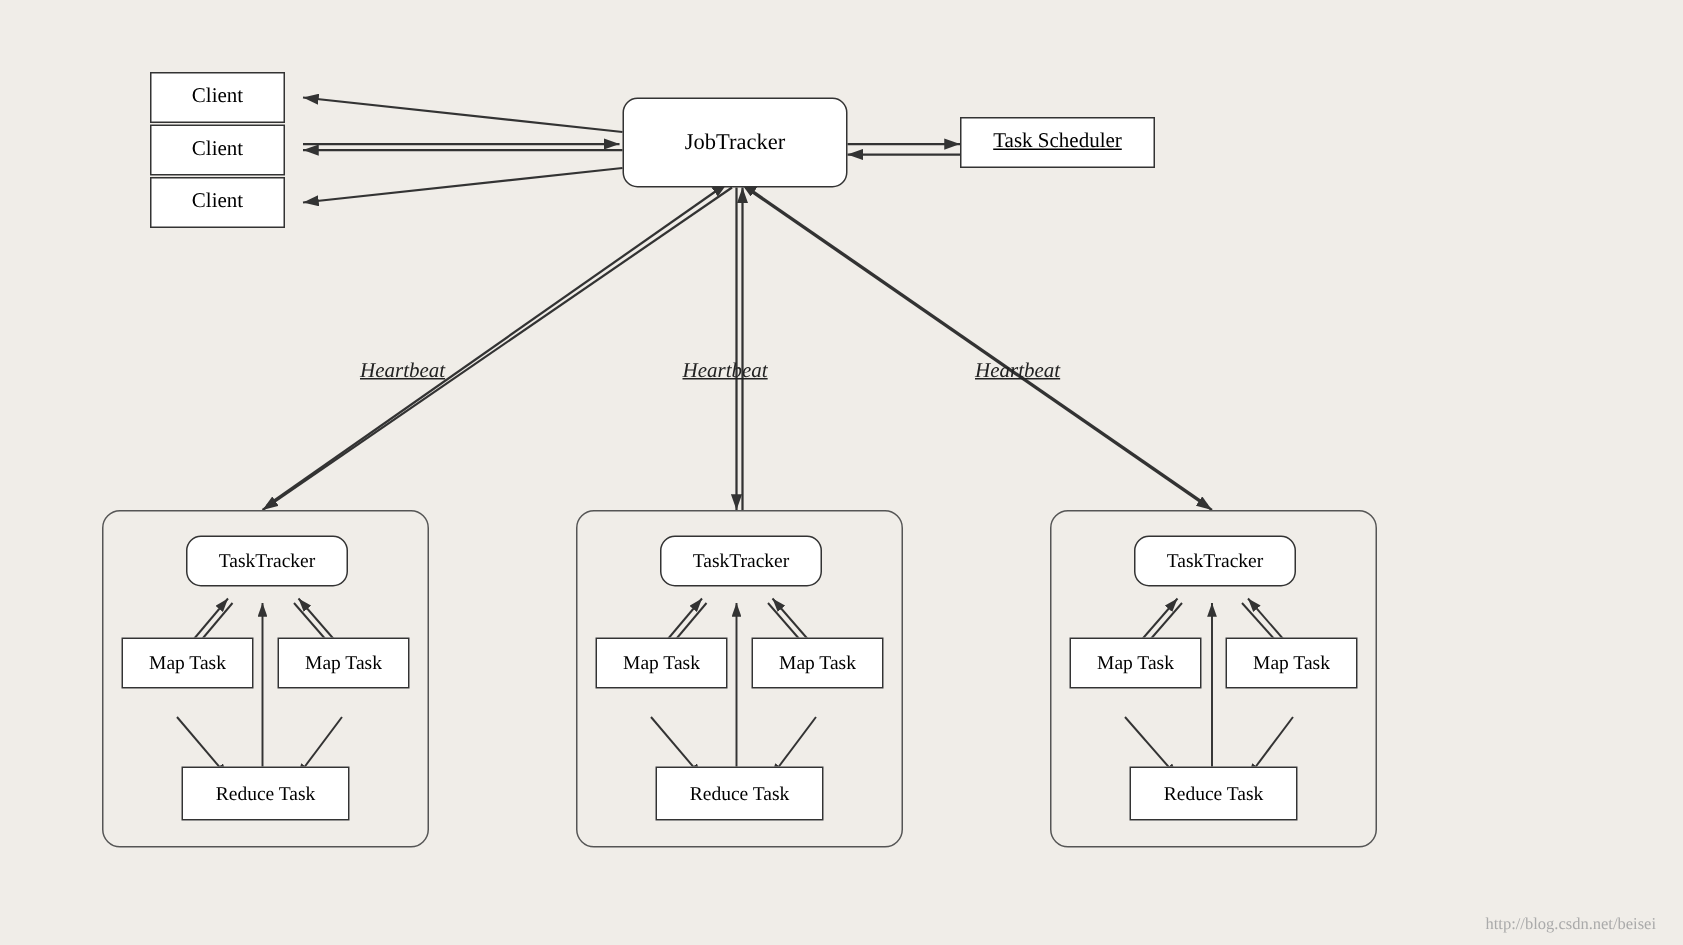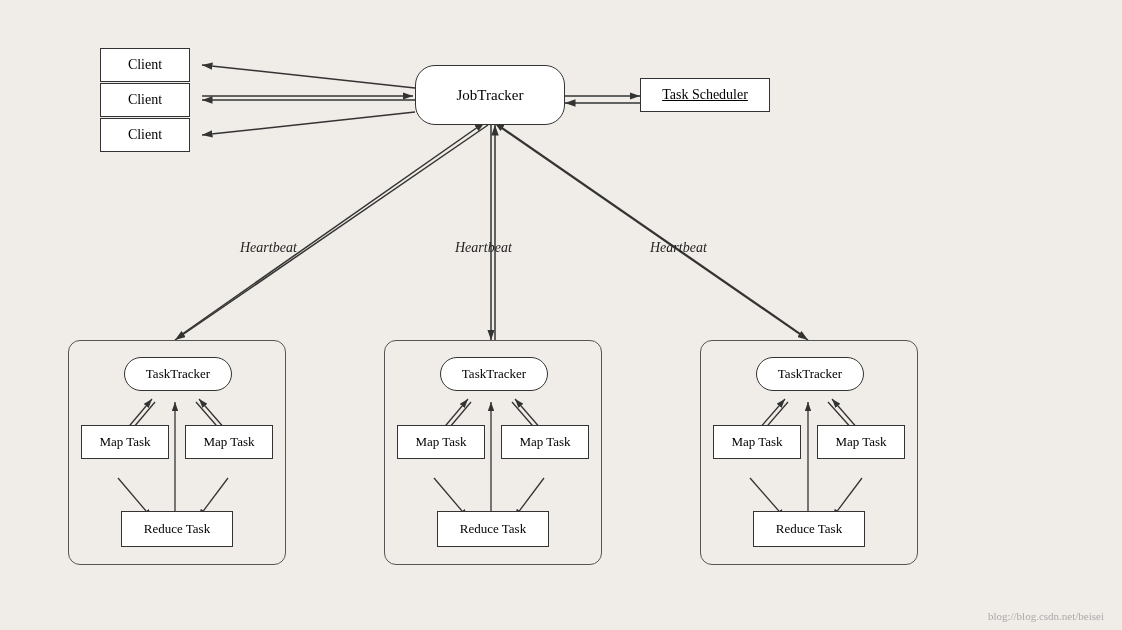--- a/index.html
+++ b/index.html
@@ -20,34 +20,35 @@
       position: absolute;
       background: white;
       border: 1.5px solid #333;
       display: flex;
       align-items: center;
       justify-content: center;
       font-size: 14px;
       text-align: center;
     }
     .box.rounded {
-      border-radius: 20px;
+      border-radius: 10px;
     }
     svg.arrows {
       position: absolute;
       top: 0; left: 0;
       width: 1122px;
       height: 630px;
       pointer-events: none;
     }
     .label {
       position: absolute;
       font-size: 14px;
       font-style: italic;
       color: #222;
+      text-decoration: underline;
     }
     .tasktracker-group {
       position: absolute;
       border: 1.5px solid #555;
       border-radius: 12px;
       background: transparent;
     }
     
     .watermark {
       position: absolute;
@@ -193,14 +194,14 @@
       <span>Map Task</span>
     </div>
     <div class="box" style="left:116px; top:84px; width:88px; height:34px; font-size:13px;">
       <span>Map Task</span>
     </div>
     <div class="box" style="left:52px; top:170px; width:112px; height:36px; font-size:13px;">
       <span>Reduce Task</span>
     </div>
   </div>
 
-  <div class="watermark">blog://blog.csdn.net/beisei</div>
+  <div class="watermark">http://blog.csdn.net/beisei</div>
 </div>
 
 </body></html>

